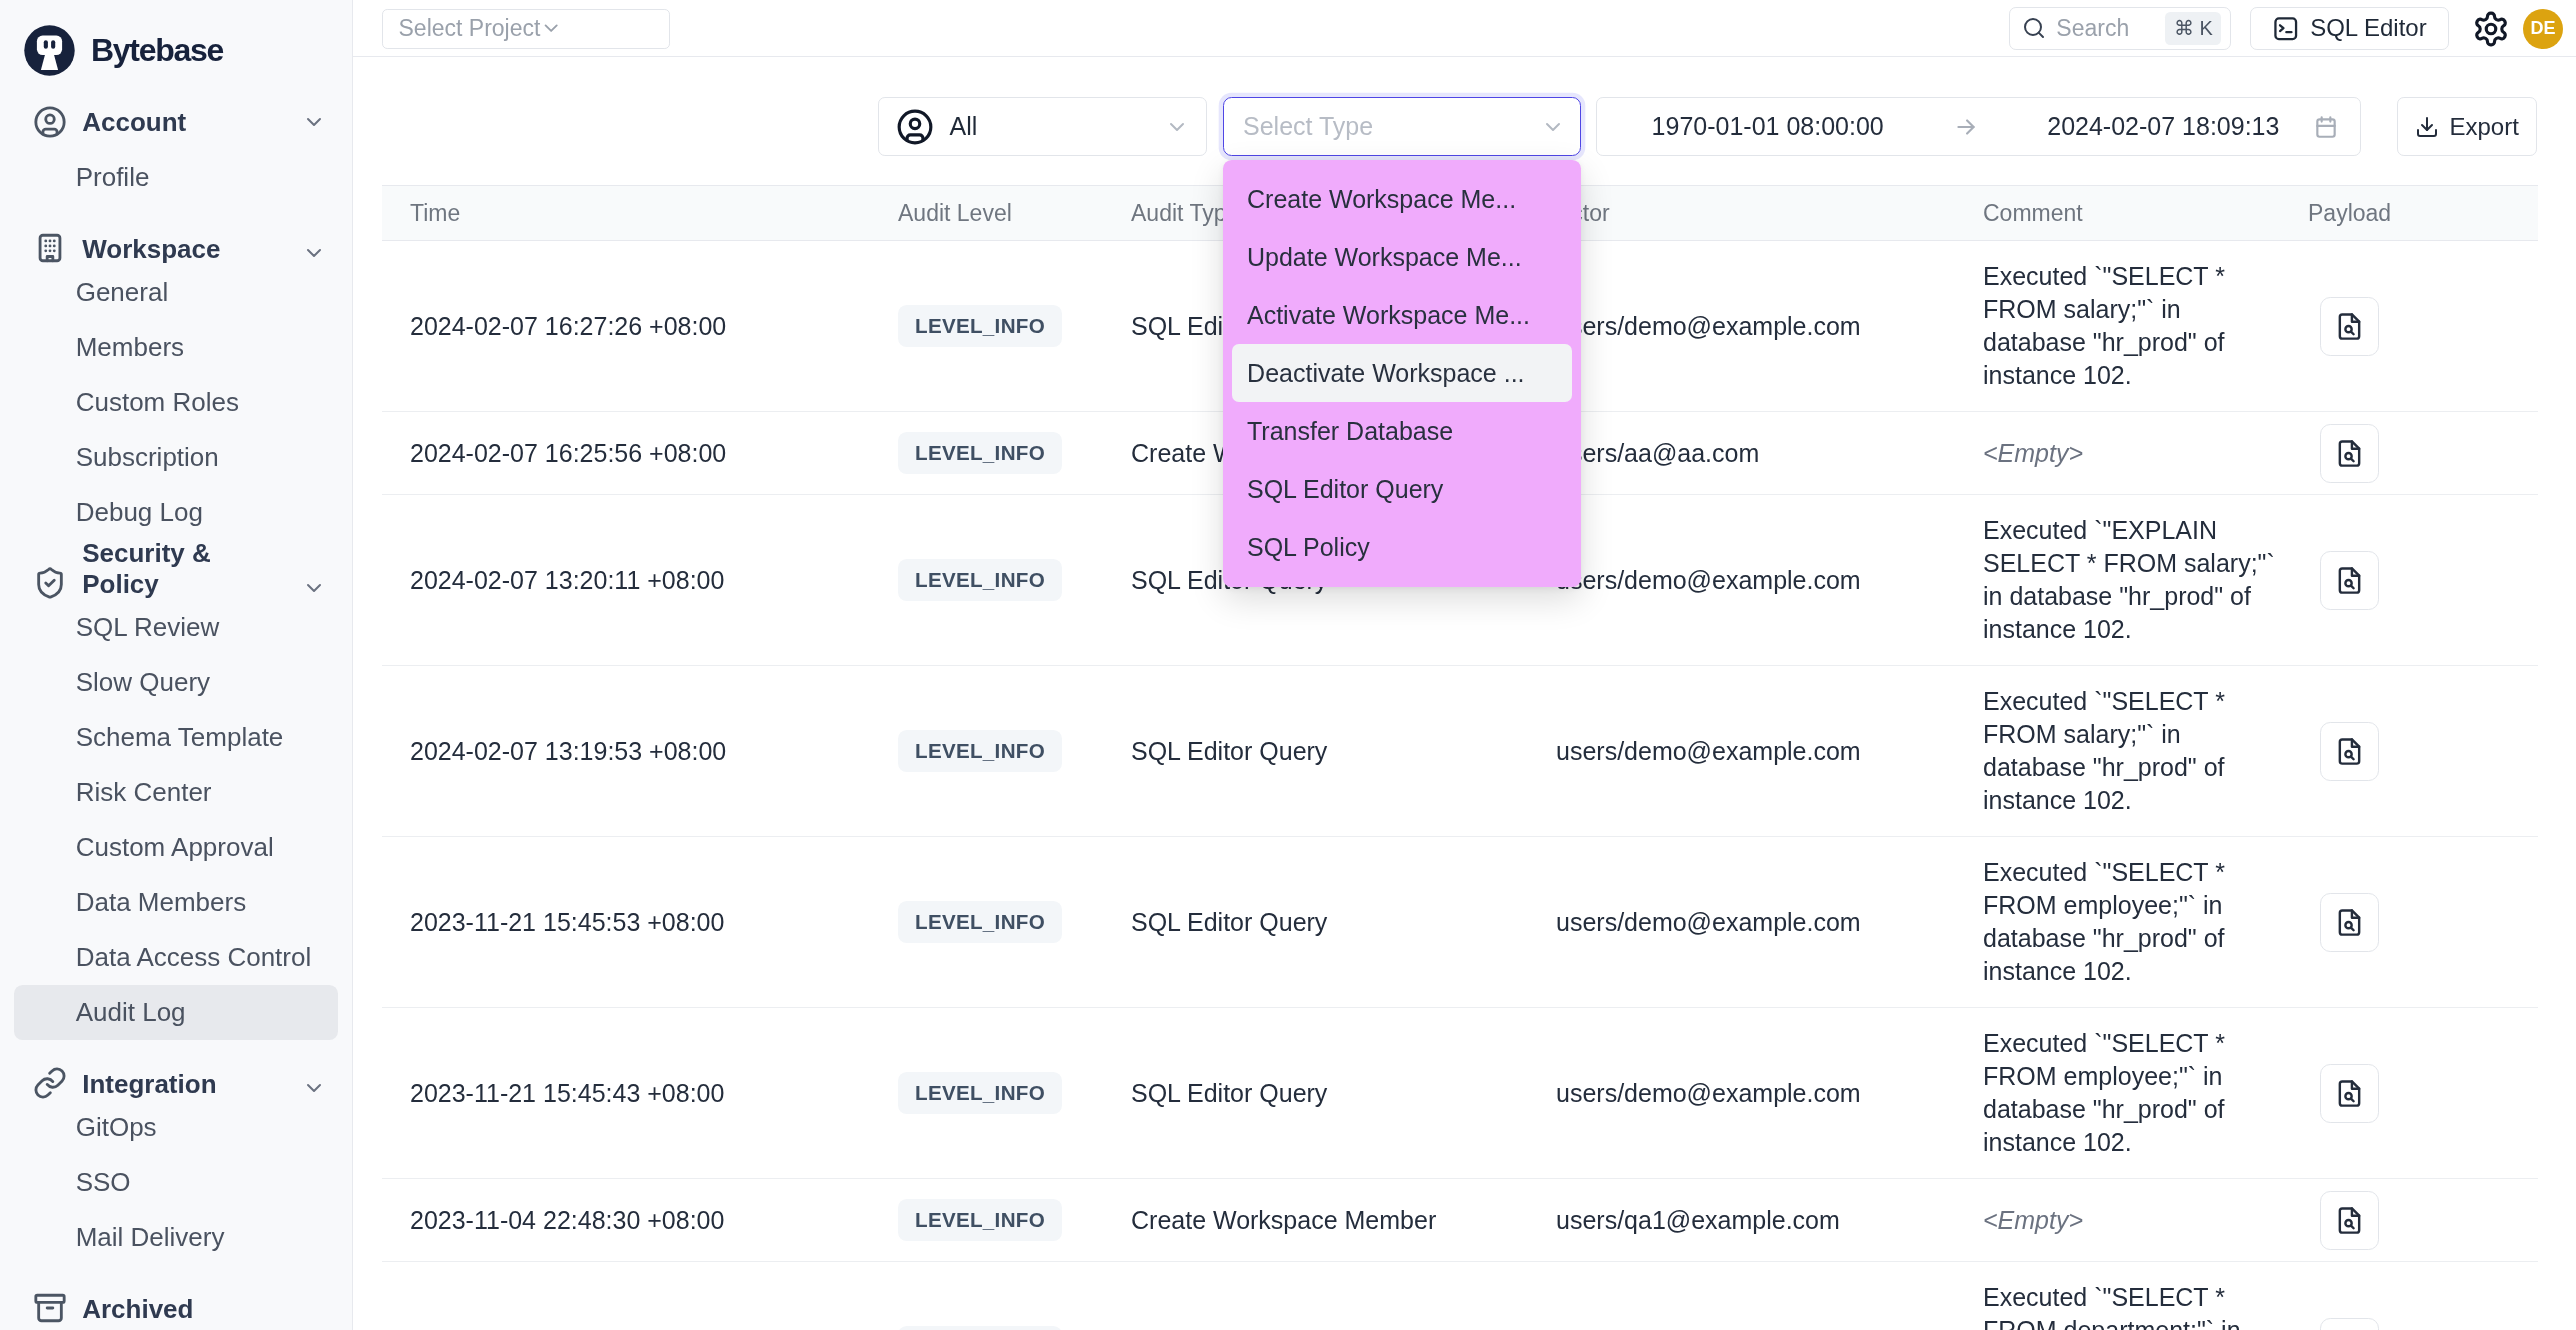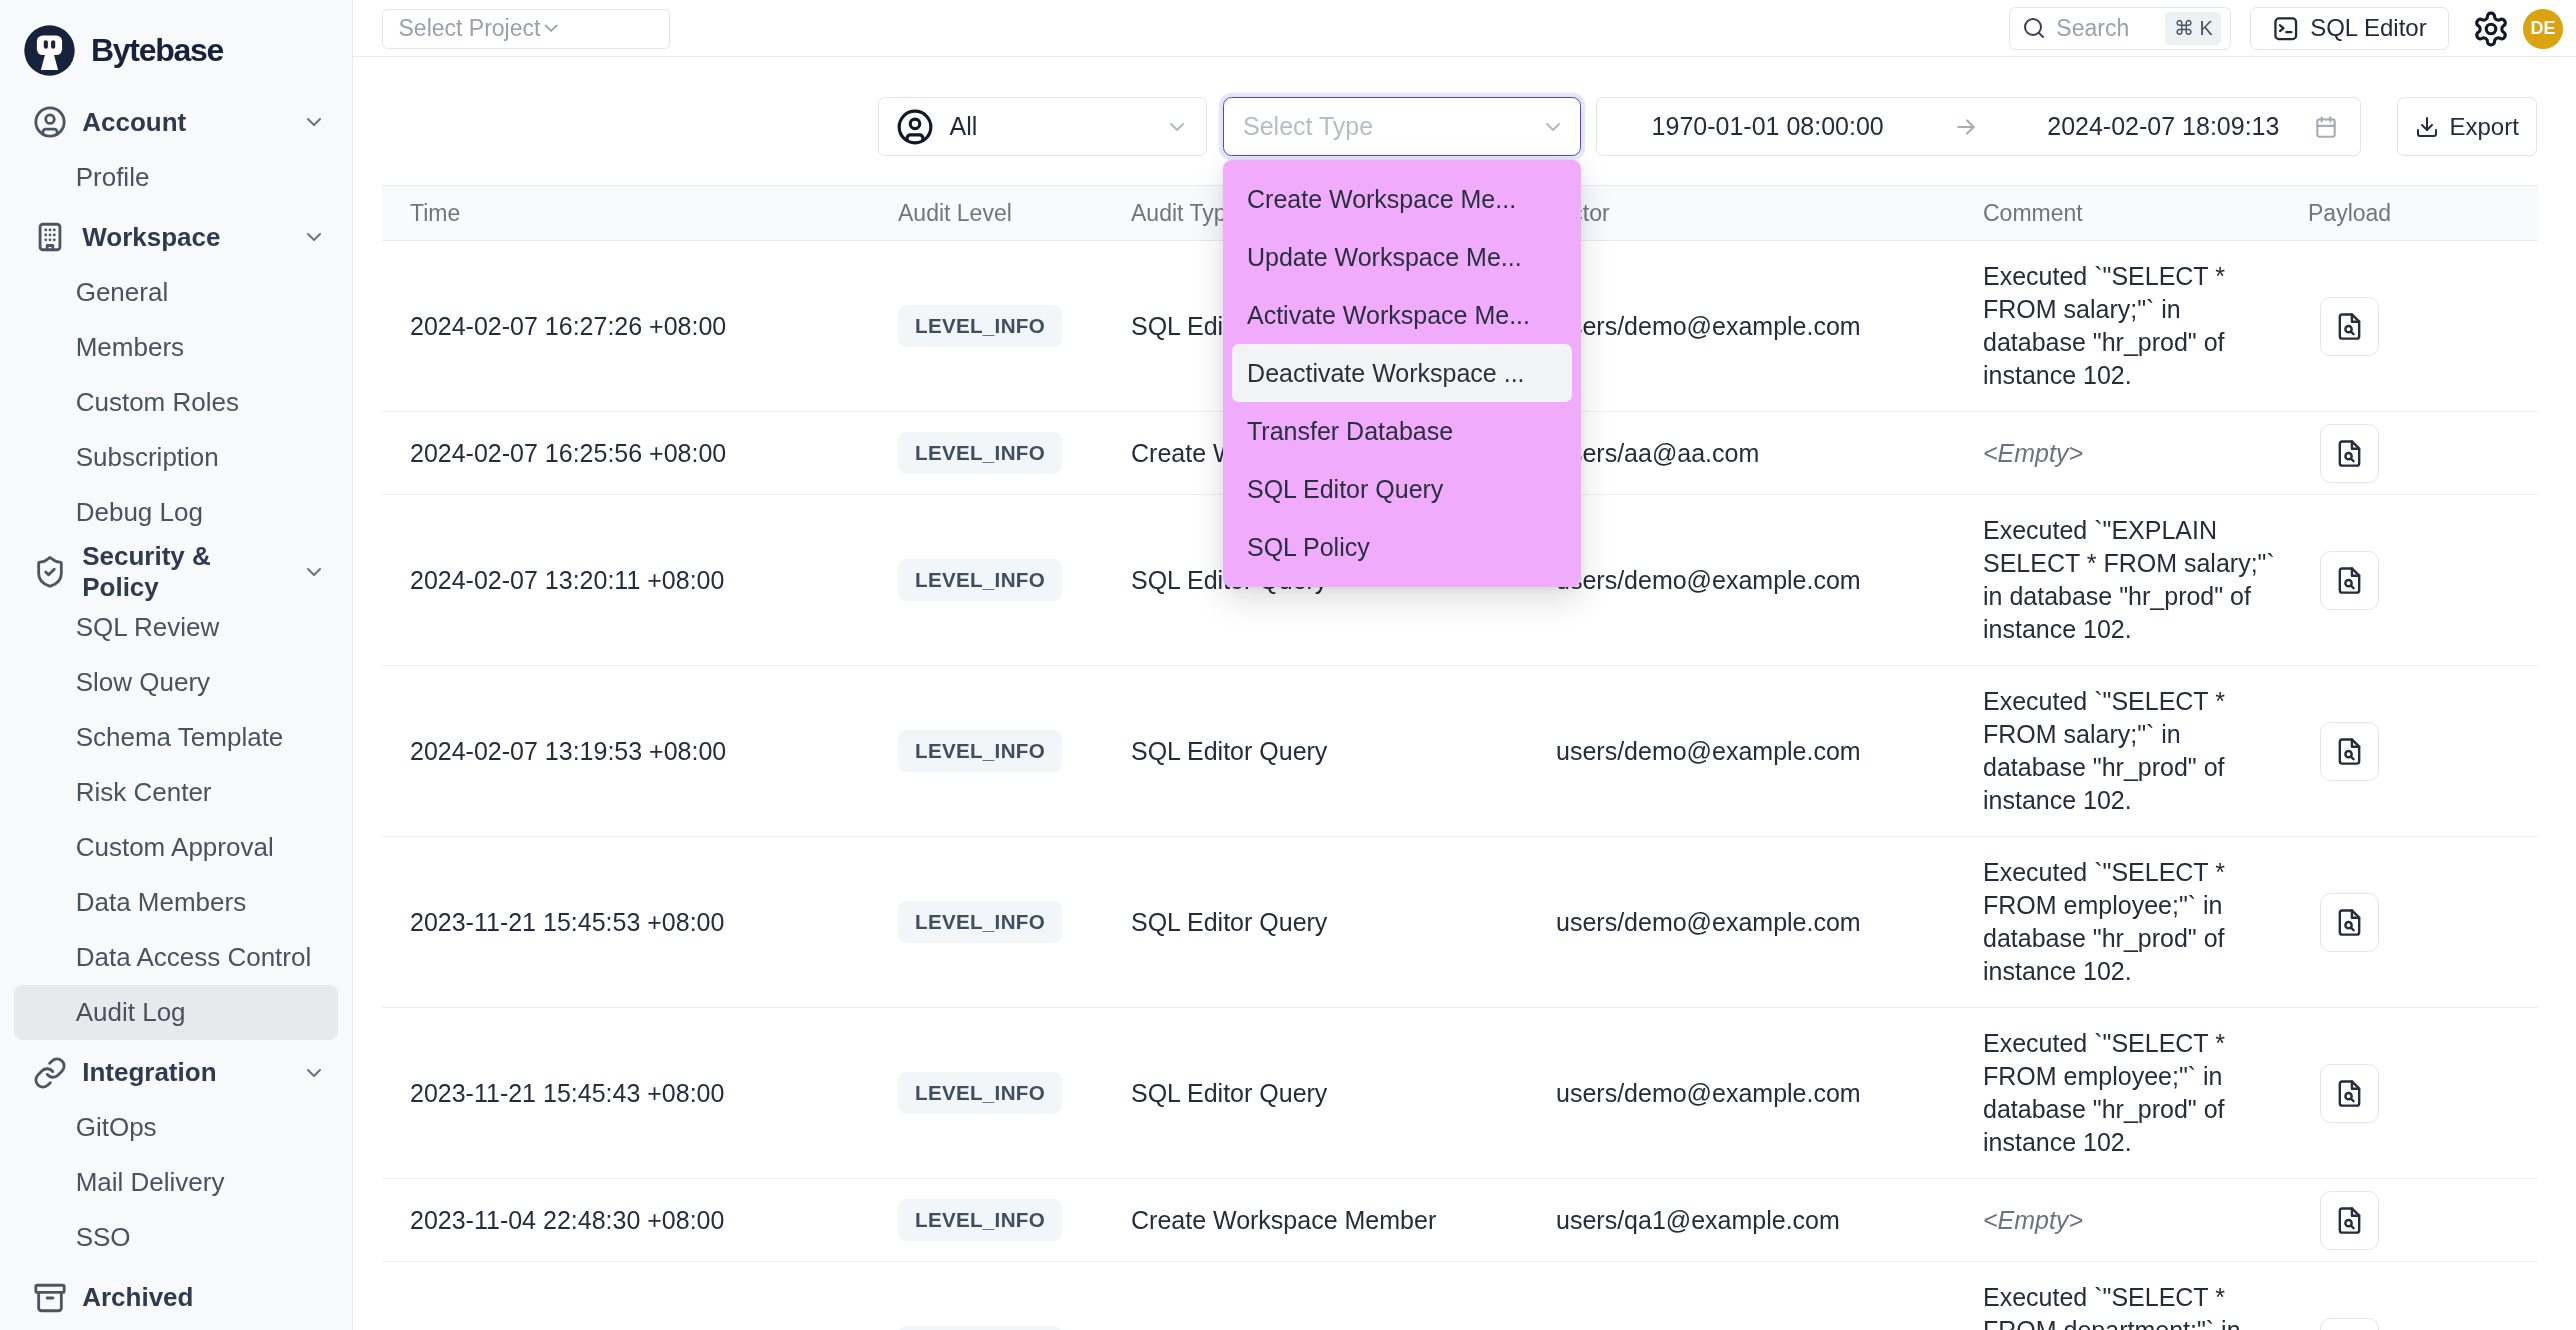--- a/index.html
+++ b/index.html
@@ -17,21 +17,21 @@
   .logo-mark { width:55px; height:55px; }
   .logo-text { font-size:32px; font-weight:800; color:#17223c; letter-spacing:-1.3px; }
   .nav { padding:8.6px 13.7px 0 13.7px; }
   .nav-row { height:55px; display:flex; align-items:center; border-radius:8.6px; }
   .nav-header { padding:0 12px 0 19px; gap:15.5px; }
   .nav-header .nav-label { flex:1; font-size:26px; font-weight:600; color:#2f3a50; }
   .nav-header .hdr-icon { width:34px; height:34px; color:#4b5563; }
   .nav-chevron { width:24px; height:24px; color:#6b7280; }
   .nav-item { padding-left:62px; font-size:26px; color:#4a5260; }
   .nav-item.active { background:#e7e9ed; }
-  .mt { margin-top:5.2px; }
+  .mt { margin-top:5.2px;align-items:flex-end; }
 
   
   .main { position:absolute; left:353px; top:0; width:2223px; height:1330px; background:#fff; }
   .topbar { position:relative; height:57px; border-bottom:0.9px solid #e7e9ee; }
   .project-select { position:absolute; left:29px; top:8.6px; width:288px; height:40px;
     border:0.9px solid #e2e5ea; border-radius:5.2px; background:#fff;
     display:flex; align-items:center; 
     padding:0 12px 0 15.5px; font-size:23px; color:#9aa1ab; }
   .project-select .ch { width:22.3px; height:22.3px; color:#9aa1ab; }
   .search-box { position:absolute; left:1656px; top:6.9px; width:222px; height:43px;
@@ -229,22 +229,22 @@
     <div class="nav-row nav-header mt">
       <svg class="ic hdr-icon" viewBox="0 0 40 40" width="34" height="34">
           <use href="#i-link"></use>
         </svg>
       <span class="nav-label">Integration</span>
       <svg class="ic nav-chevron" viewBox="0 0 28 28" width="24" height="24">
           <use href="#i-chevron"></use>
         </svg>
     </div>
     <div class="nav-row nav-item">GitOps</div>
+    <div class="nav-row nav-item">SSO</div>
     <div class="nav-row nav-item">Mail Delivery</div>
-    <div class="nav-row nav-item">SSO</div>
 
     <div class="nav-row nav-header mt">
       <svg class="ic hdr-icon" viewBox="0 0 40 40" width="34" height="34">
           <use href="#i-archive"></use>
         </svg>
       <span class="nav-label">Archived</span>
     </div>
   </nav>
 </aside>
 

